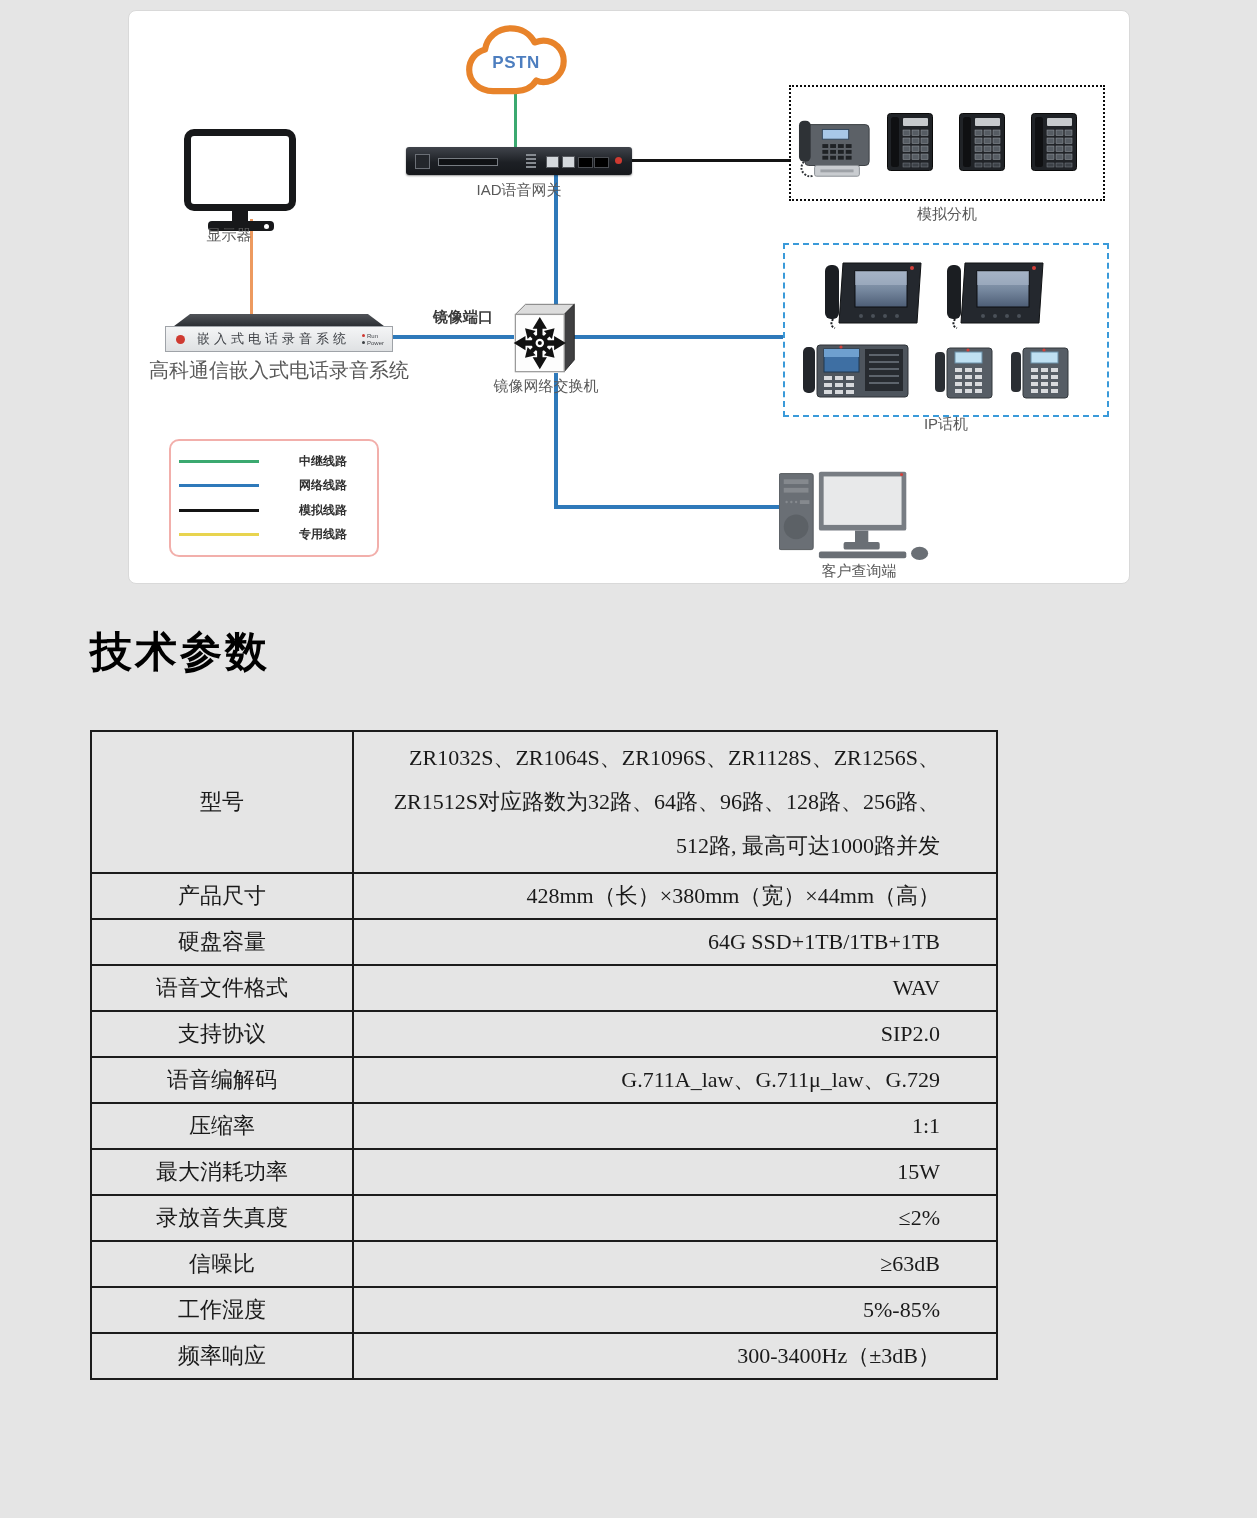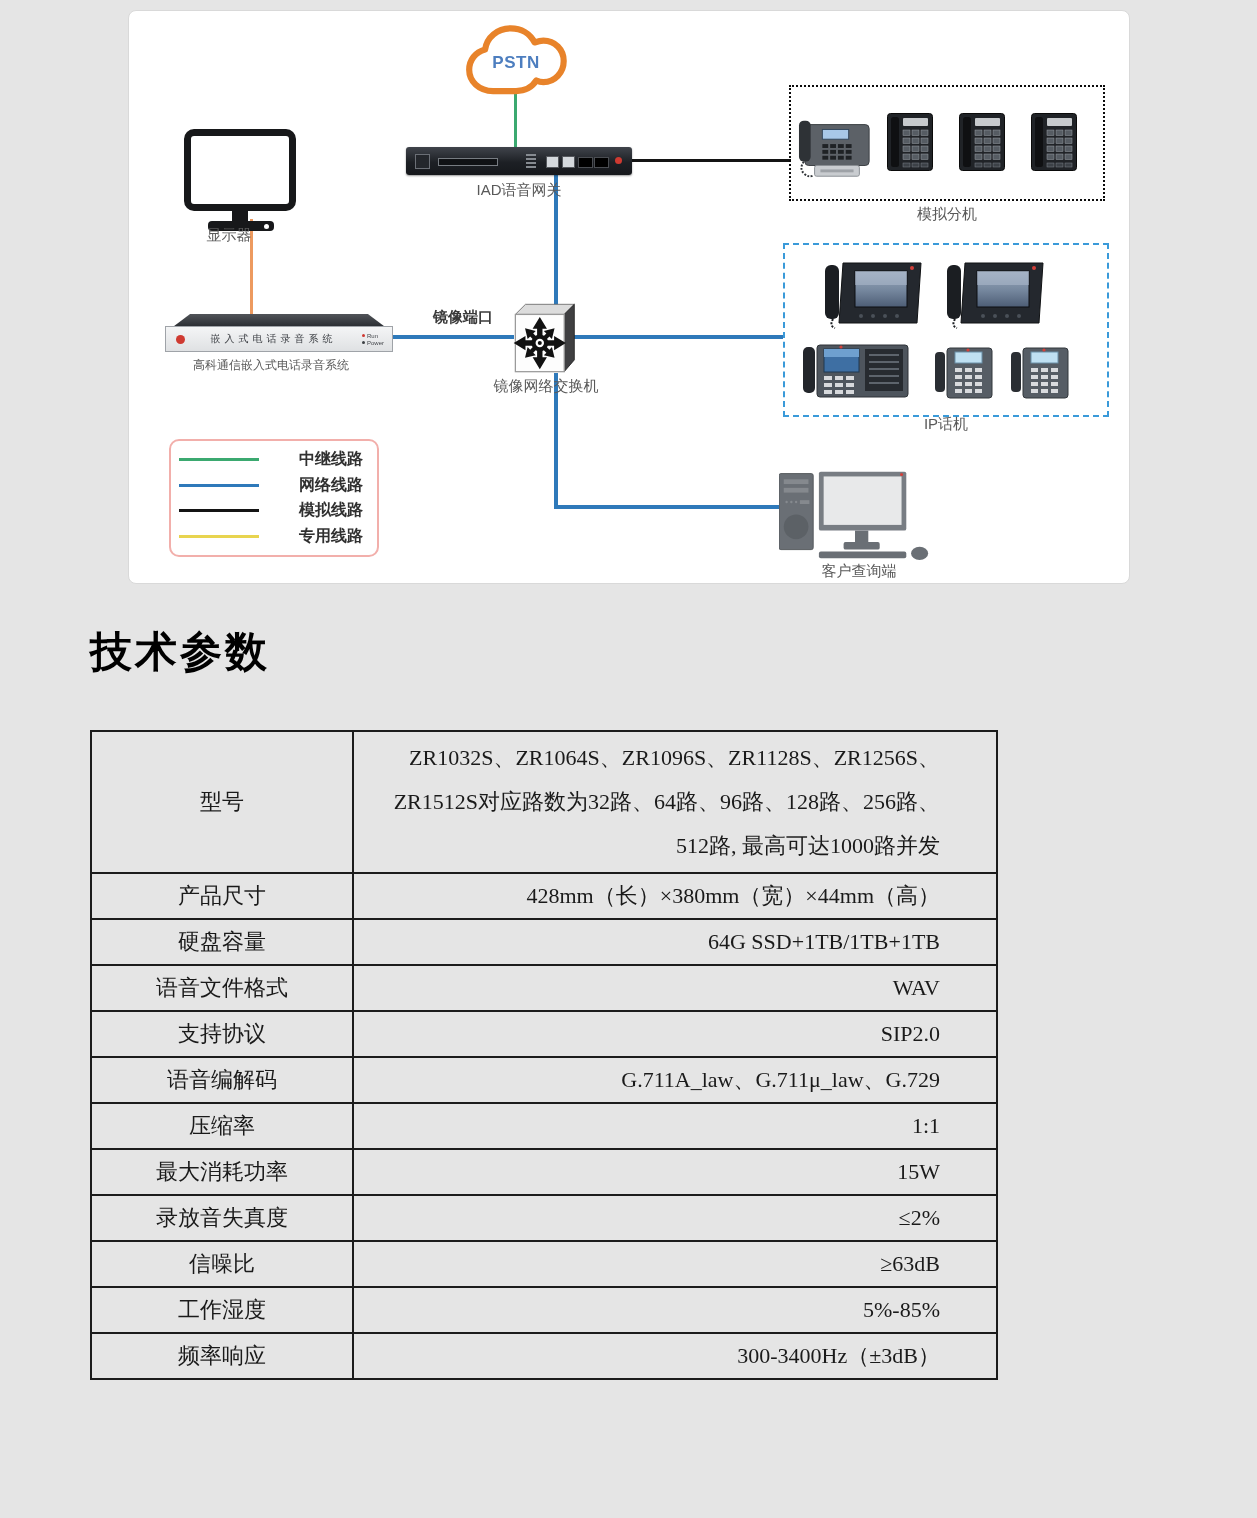--- a/index.html
+++ b/index.html
@@ -48,32 +48,32 @@
   
   .ip-box{left:654px;top:232px;width:322px;height:170px;border:2px dashed #3A9AD9;}
 
   
   .recorder{left:36px;top:303px;width:228px;height:38px;}
   .rec-top{height:12px;background:linear-gradient(#515459,#2c2f34);
            clip-path:polygon(4% 100%,11% 0,89% 0,96% 100%);}
   .rec-face{height:24px;background:linear-gradient(#f4f5f6,#dfe1e3);
             border:1px solid #9fa3a8;display:flex;align-items:center;}
   .rec-logo{width:9px;height:9px;border-radius:50%;background:#cf3a31;margin-left:10px;flex:none;}
-  .rec-face-text{flex:1;text-align:center;font-size:10px;letter-spacing:4px;color:#3c3f44;white-space:nowrap;}
+  .rec-face-text{flex:1;text-align:center;font-size:13px;letter-spacing:4px;color:#3c3f44;white-space:nowrap;}
   .rec-leds{margin-right:8px;flex:none;display:flex;flex-direction:column;gap:1px;}
   .rec-led{display:flex;align-items:center;font-size:6px;color:#44474c;font-style:normal;}
   .rec-led .dot{width:3px;height:3px;border-radius:50%;margin-right:2px;}
   .dot-run{background:#cf3a31;} .dot-pwr{background:#3c4044;}
 
   
   .legend{left:40px;top:428px;width:210px;height:118px;border:2px solid #F2AFAB;border-radius:10px;
           display:flex;flex-direction:column;justify-content:space-evenly;padding:4px 0 4px 8px;box-sizing:border-box;}
   .legend-item{display:flex;align-items:center;}
   .legend-line{width:80px;height:3px;flex:none;}
-  .legend-text{margin-left:40px;font-size:16px;font-weight:600;color:#303030;white-space:nowrap;}
+  .legend-text{margin-left:40px;font-size:12px;font-weight:600;color:#303030;white-space:nowrap;}
 
   
   .heading{position:absolute;left:90px;top:624px;margin:0;font-family:"DejaVu Serif","Liberation Serif",serif;
            font-size:42px;font-weight:bold;color:#000;letter-spacing:3px;}
 
   
   .specs{position:absolute;left:90px;top:730px;width:908px;border-collapse:collapse;table-layout:fixed;
          font-family:"Liberation Serif","DejaVu Serif",serif;color:#1a1a1a;border-radius:18px;}
   .specs th,.specs td{border:2px solid #1c1c1c;font-weight:normal;font-size:22px;}
   .specs th{width:248px;text-align:center;padding:0 6px;}
@@ -316,21 +316,21 @@
               <i class="dot dot-run"></i>
               <span>Run</span>
             </em>
           <em class="rec-led">
               <i class="dot dot-pwr"></i>
               <span>Power</span>
             </em>
         </span>
       </div>
     </div>
-    <div class="dlabel" style="left:12px;top:346px;width:260px;font-size:12px;">高科通信嵌入式电话录音系统</div>
+    <div class="dlabel" style="left:20px;top:346px;width:260px;font-size:20px;">高科通信嵌入式电话录音系统</div>
 
     <div class="dlabel" style="left:294px;top:297px;width:80px;font-weight:700;color:#3a3a3a;">镜像端口</div>
 
     <svg class="abs" style="left:383px;top:288px;" width="64" height="78">
         <use href="#sym-switch"></use>
       </svg>
     <div class="dlabel" style="left:352px;top:366px;width:130px;">镜像网络交换机</div>
 
     <div class="abs ip-box">
       <svg class="abs" style="left:40px;top:14px;" width="100" height="72">

